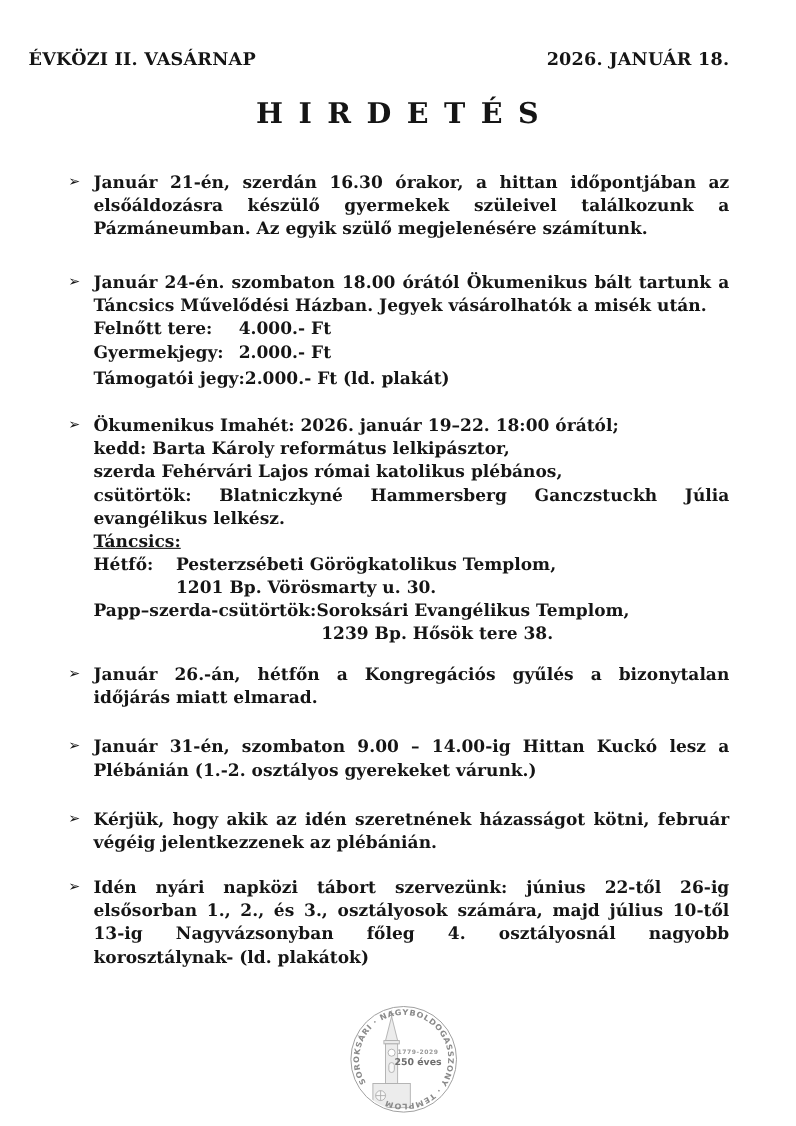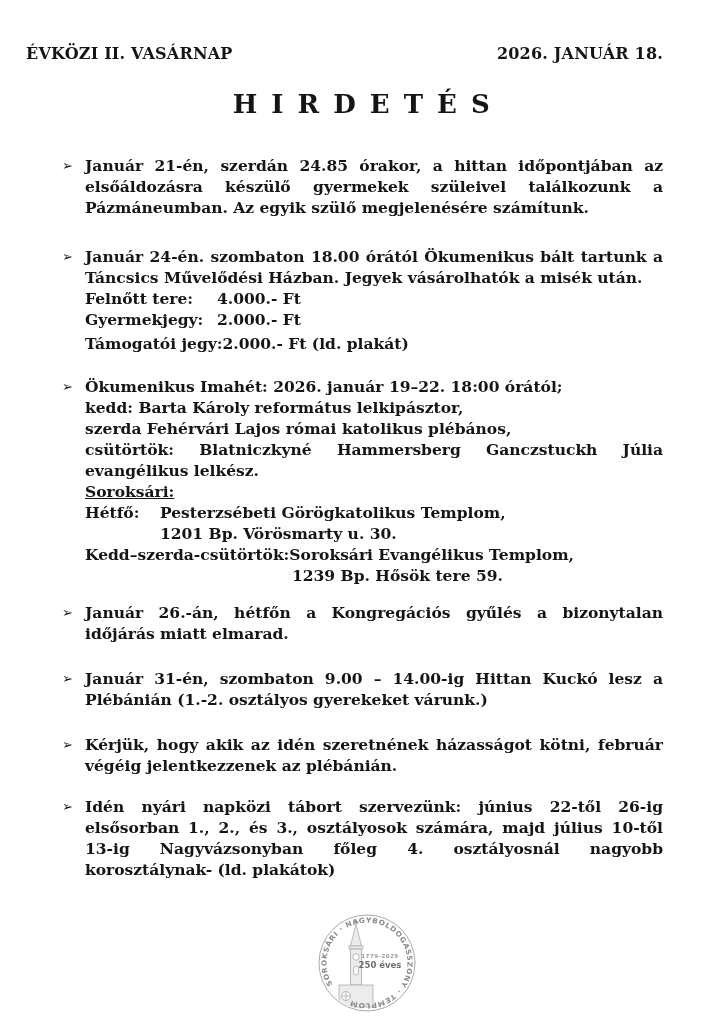--- a/index.html
+++ b/index.html
@@ -87,21 +87,21 @@
     <span>2026. JANUÁR 18.</span>
   </div>
 
   <h1 class="title">H I R D E T É S</h1>
 
   <div class="announcements">
 
     <div class="announcement mb-a">
       <span class="marker">➢</span>
       <div class="content">
-        <p class="para">Január 21-én, szerdán 24.85 órakor, a hittan időpontjában az elsőáldozásra készülő gyermekek szüleivel találkozunk a Pázmáneumban. Az egyik szülő megjelenésére számítunk.</p>
+        <p class="para">Január 21-én, szerdán 16.30 órakor, a hittan időpontjában az elsőáldozásra készülő gyermekek szüleivel találkozunk a Pázmáneumban. Az egyik szülő megjelenésére számítunk.</p>
       </div>
     </div>
 
     <div class="announcement mb-b">
       <span class="marker">➢</span>
       <div class="content">
         <p class="para">Január 24-én. szombaton 18.00 órától Ökumenikus bált tartunk a Táncsics Művelődési Házban. Jegyek vásárolhatók a misék után.</p>
         <div class="price-row">
           <span class="price-label">Felnőtt tere:</span><span>4.000.- Ft</span>
         </div>
@@ -115,30 +115,30 @@
     </div>
 
     <div class="announcement mb-c">
       <span class="marker">➢</span>
       <div class="content">
         <p class="para">Ökumenikus Imahét: 2026. január 19–22. 18:00 órától;</p>
         <div class="detail">kedd: Barta Károly református lelkipásztor,</div>
         <div class="detail">szerda Fehérvári Lajos római katolikus plébános,</div>
         <div class="detail">csütörtök: Blatniczkyné Hammersberg Ganczstuckh Júlia evangélikus lelkész.</div>
         <div class="loc-heading">
-          <span>Soroksári:</span>
+          <span>Táncsics:</span>
         </div>
         <div>
           <span class="loc-label-1">Hétfő:</span><span>Pesterzsébeti Görögkatolikus Templom,</span>
         </div>
         <div class="loc-addr-1">1201 Bp. Vörösmarty u. 30.</div>
         <div>
-          <span class="loc-label-2">Kedd–szerda-csütörtök:</span><span>Soroksári Evangélikus Templom,</span>
+          <span class="loc-label-2">Papp–szerda-csütörtök:</span><span>Soroksári Evangélikus Templom,</span>
         </div>
-        <div class="loc-addr-2">1239 Bp. Hősök tere 59.</div>
+        <div class="loc-addr-2">1239 Bp. Hősök tere 38.</div>
       </div>
     </div>
 
     <div class="announcement mb-d">
       <span class="marker">➢</span>
       <div class="content">
         <p class="para">Január 26.-án, hétfőn a Kongregációs gyűlés a bizonytalan időjárás miatt elmarad.</p>
       </div>
     </div>
 

